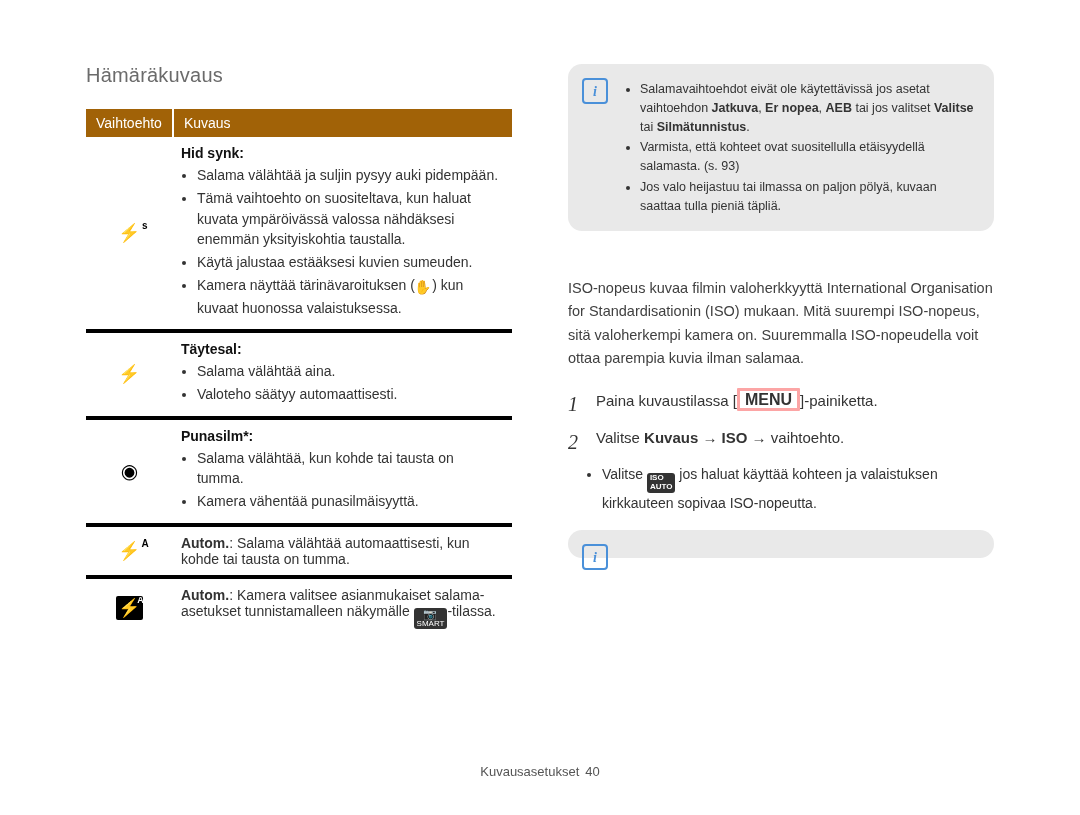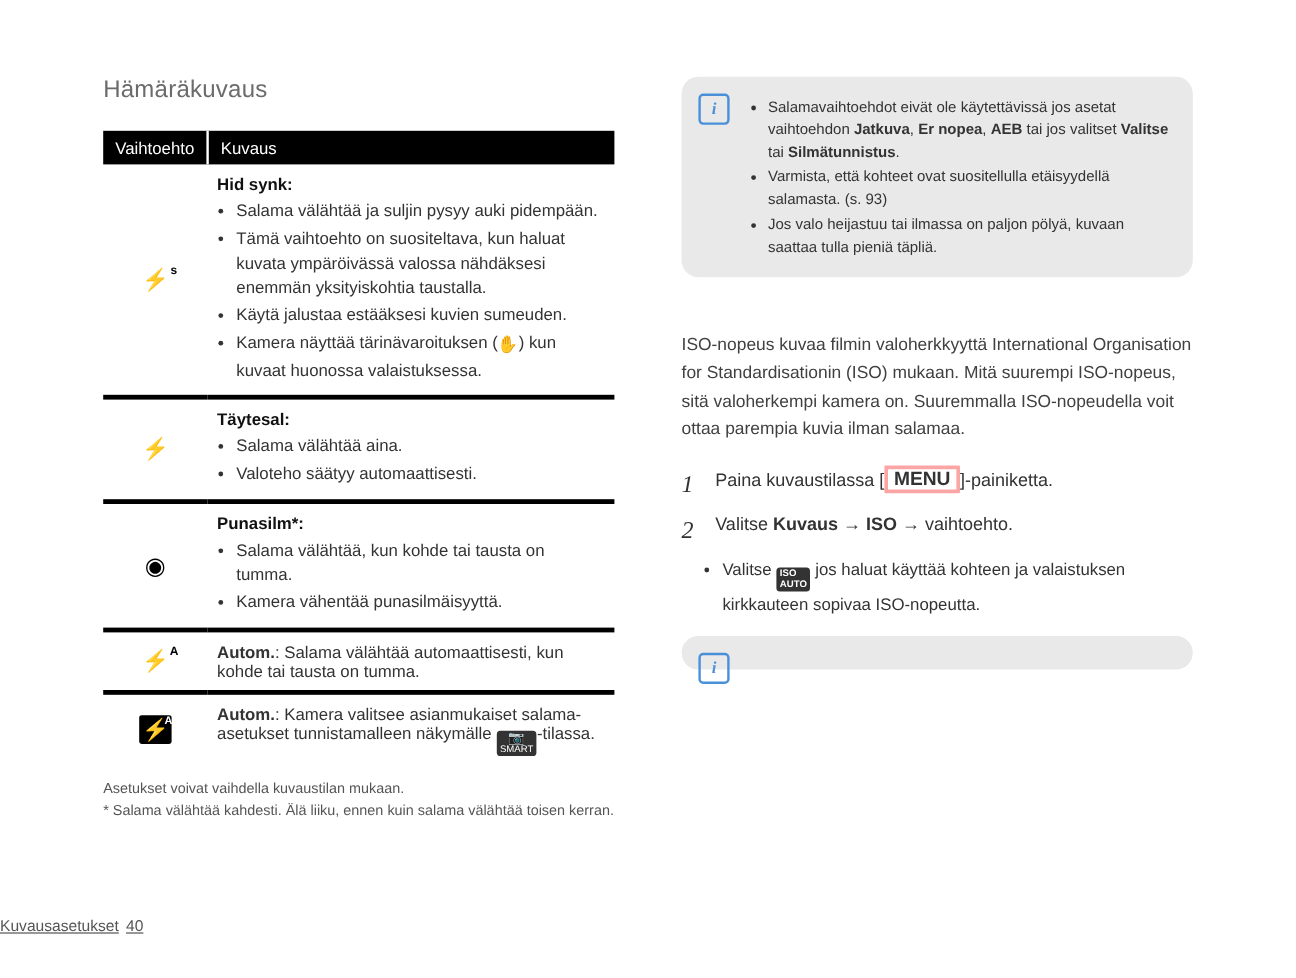--- a/index.html
+++ b/index.html
@@ -1,21 +1,21 @@
 <!DOCTYPE html>
 <html><head>
 <meta charset="utf-8">
 <style>
   html,body{margin:0;padding:0;background:#fff;}
   body{width:1080px;height:815px;font-family:Arial,Helvetica,sans-serif;color:#333;position:relative;}
   .page{padding:64px 86px 0 86px;display:flex;gap:56px;}
   .col{flex:1 1 0;min-width:0;}
   .chapter{font-size:20px;font-weight:400;color:#6b6b6b;margin:0 0 22px 0;letter-spacing:0.2px;}
   .opt-table{width:100%;border-collapse:collapse;font-size:14px;}
-  .opt-table thead th{background:#000000;color:#fff;font-weight:400;text-align:left;padding:6px 10px;border-right:2px solid #fff;}
+  .opt-table thead th{background:#a16207;color:#fff;font-weight:400;text-align:left;padding:6px 10px;border-right:2px solid #fff;}
   .opt-table thead th:last-child{border-right:none;}
   .opt-table tbody td{border-bottom:4px solid #000000;padding:8px 8px;vertical-align:top;}
   .opt-table tbody tr:last-child td{border-bottom:none;}
   .opt-table td.icon-cell{width:38px;text-align:center;vertical-align:middle;font-size:18px;color:#000;}
   .row-title{font-weight:700;color:#111;margin-bottom:4px;display:block;}
   ul.bul{margin:0;padding-left:16px;}
   ul.bul li{margin:3px 0;line-height:1.45;}
   .inline-icon{display:inline-block;vertical-align:-2px;font-size:14px;}
   .small-notes{font-size:12px;color:#555;margin-top:10px;line-height:1.5;}
 
@@ -31,21 +31,21 @@
 
   .step{display:flex;font-size:15px;color:#333;margin:6px 0;line-height:1.6;}
   .step-num{font-style:italic;font-family:Georgia,'Times New Roman',serif;font-size:20px;color:#333;width:28px;flex:none;}
   .step-body{flex:1;}
   .step-body b{font-weight:700;}
   .kbd{display:inline-block;border:3px solid #fca5a5;border-radius:1px;padding:0 5px;font-weight:700;font-size:16px;line-height:17px;vertical-align:1px;}
   .iso-auto-icon{display:inline-flex;align-items:center;justify-content:center;background:#333;color:#fff;font-size:8px;font-weight:700;border-radius:3px;padding:1px 3px;vertical-align:-1px;line-height:1.1;}
   .sub-bul{list-style:disc;padding-left:34px;margin:4px 0 16px 0;font-size:14px;line-height:1.55;}
   .sub-bul li{margin:2px 0;}
 
-  .footer{position:absolute;bottom:36px;left:0;right:0;font-size:13px;color:#555;text-decoration:underline;}
+  .footer{position:absolute;bottom:36px;left:0;right:0;text-align:center;font-size:13px;color:#555;}
   .footer .pg{margin-left:6px;}
 
   .flash-s{position:relative;display:inline-block;}
   .flash-s::after{content:"s";font-size:10px;position:absolute;right:-7px;top:-2px;font-weight:700;}
   .eye-icon{font-size:20px;}
   .flash-a{position:relative;display:inline-block;}
   .flash-a::after{content:"A";font-size:10px;position:absolute;right:-8px;top:-2px;font-weight:700;}
   .flash-a2{position:relative;display:inline-block;background:#000;color:#fff;padding:1px 2px;border-radius:2px;}
   .flash-a2::after{content:"A";color:#fff;font-size:9px;position:absolute;right:-1px;top:-1px;font-weight:700;}
   .smart-icon{display:inline-flex;flex-direction:column;align-items:center;background:#333;color:#fff;border-radius:3px;padding:1px 3px;font-size:8px;line-height:1;vertical-align:-2px;}
@@ -114,24 +114,20 @@
           <td>
             <b>Autom.</b><span>:</span><span> Kamera valitsee asianmukaiset salama-asetukset tunnistamalleen näkymälle </span><span class="smart-icon">
                 <span class="cam">📷</span>
                 <span>SMART</span>
               </span><span>-tilassa.</span>
           </td>
         </tr>
       </tbody>
     </table>
 
-    <div class="small-notes">
-      <div>Asetukset voivat vaihdella kuvaustilan mukaan.</div>
-      <div>* Salama välähtää kahdesti. Älä liiku, ennen kuin salama välähtää toisen kerran.</div>
-    </div>
   </div>
 
   <div class="col">
     <div class="note-box">
       <div class="note-icon">i</div>
       <ul>
         <li><span>Salamavaihtoehdot eivät ole käytettävissä jos asetat vaihtoehdon </span><b>Jatkuva</b><span>, </span><b>Er nopea</b><span>, </span><b>AEB</b><span> tai jos valitset </span><b>Valitse</b><span> tai </span><b>Silmätunnistus</b><span>.</span></li>
         <li>Varmista, että kohteet ovat suositellulla etäisyydellä salamasta. (s. 93)</li>
         <li>Jos valo heijastuu tai ilmassa on paljon pölyä, kuvaan saattaa tulla pieniä täpliä.</li>
       </ul>

